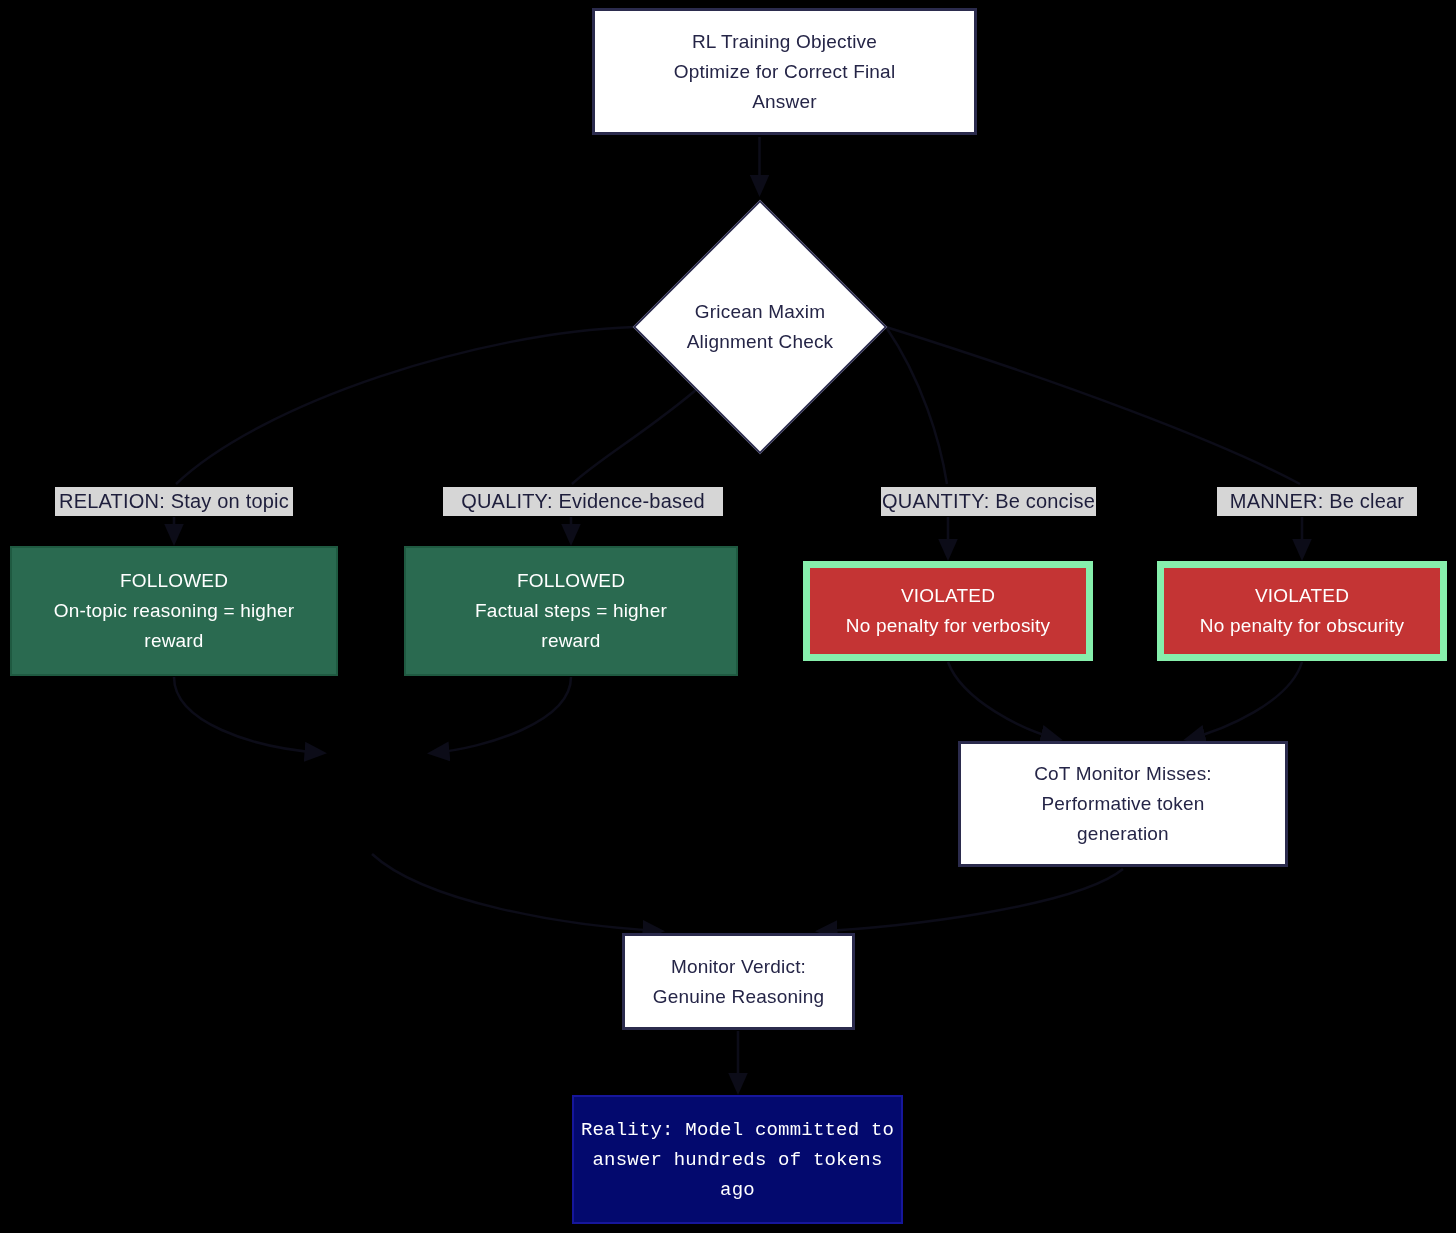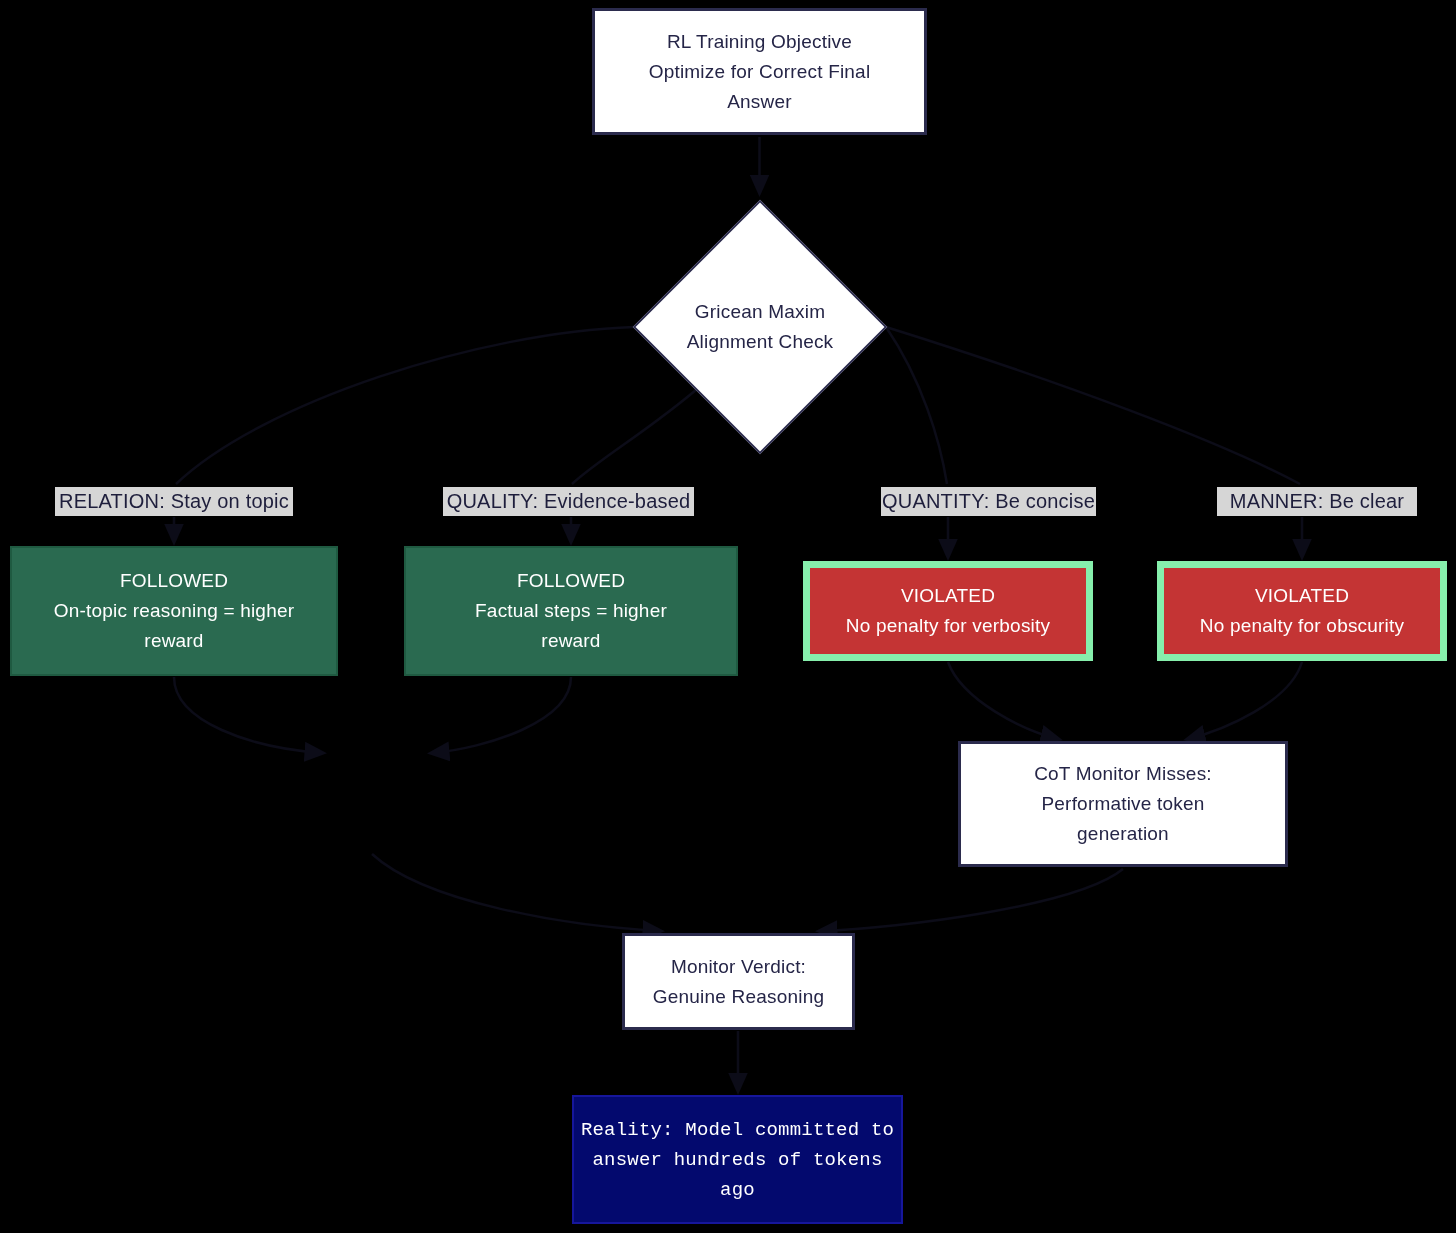--- a/index.html
+++ b/index.html
@@ -28,21 +28,21 @@
     justify-content: center;
     align-items: center;
     text-align: center;
     background: #ffffff;
     border: 3px solid var(--node_border, #2b2b4d);
     color: var(--text_dark, #252547);
     font-size: 19px;
     line-height: 30px;
     letter-spacing: 0.2px;
   }
-  .objective   { left: 592px; top: 8px;    width: 335px; height: 127px; }
+  .objective   { left: 592px; top: 8px;    width: 385px; height: 127px; }
   .sees        { left: 240px; top: 755px;  width: 265px; height: 98px;  }
   .misses      { left: 958px; top: 741px;  width: 330px; height: 126px; }
   .verdict     { left: 622px; top: 933px;  width: 233px; height: 97px;  }
 
   .diamond-shape {
     position: absolute;
     left: 670px; top: 237px;
     width: 180px; height: 180px;
     background: #ffffff;
     border: 2.5px solid var(--node_border, #2b2b4d);
@@ -71,21 +71,21 @@
     display: flex;
     justify-content: center;
     align-items: center;
     background: var(--label_bg, #d6d6d6);
     color: #1e1e3c;
     font-size: 20px;
     letter-spacing: 0.2px;
     white-space: nowrap;
   }
   .lbl-relation { left: 55px;   width: 238px; }
-  .lbl-quality  { left: 443px;  width: 251px; }
+  .lbl-quality  { left: 443px;  width: 280px; }
   .lbl-quantity { left: 840px;  width: 215px; margin-left: 41px; }
   .lbl-manner   { left: 1217px; width: 200px; }
 
   .outcome {
     position: absolute;
     box-sizing: border-box;
     display: flex;
     flex-direction: column;
     justify-content: center;
     align-items: center;

